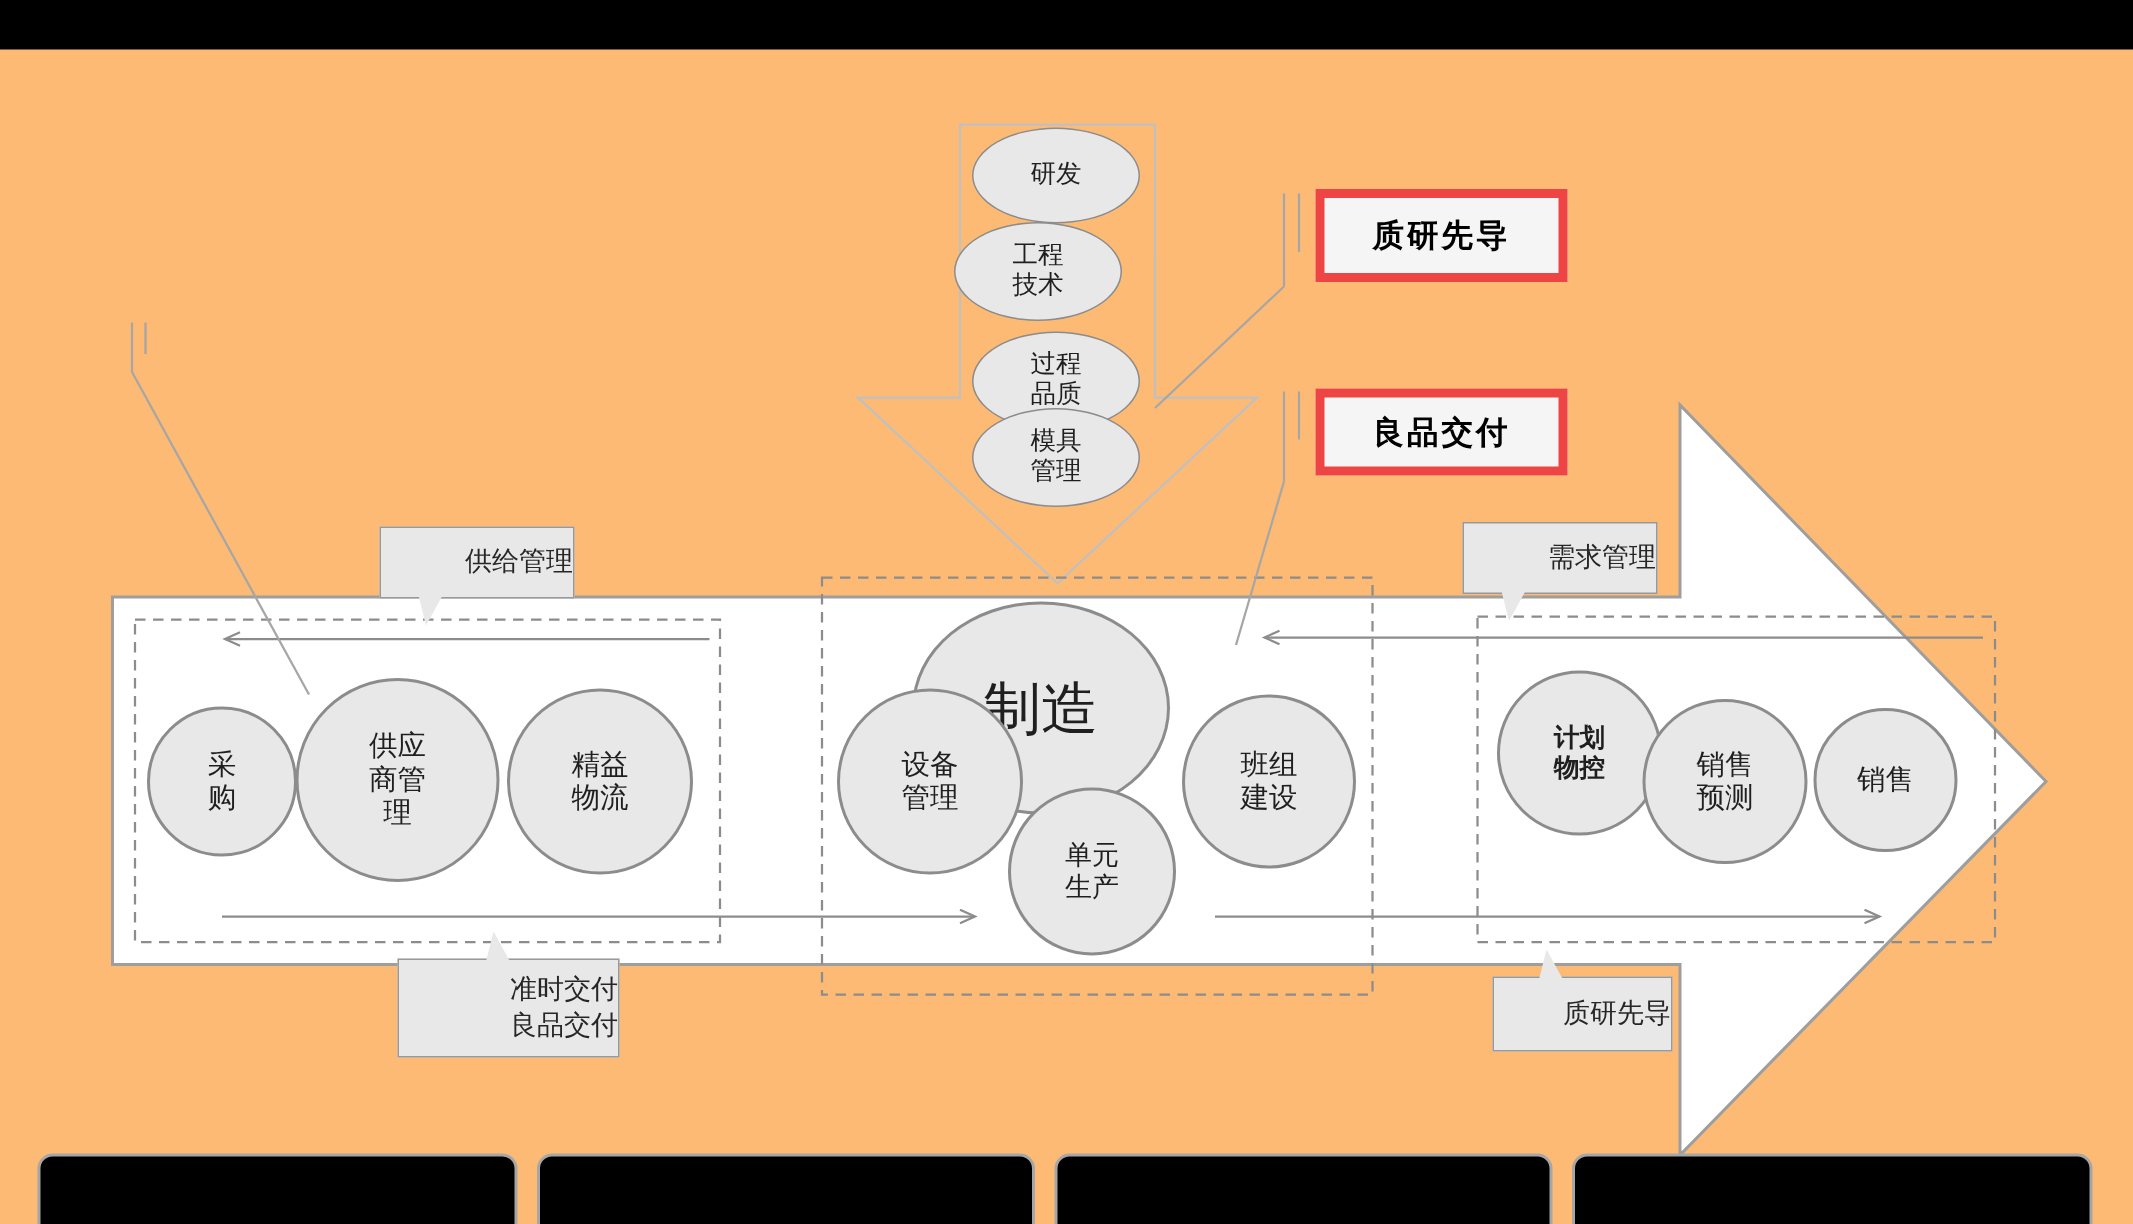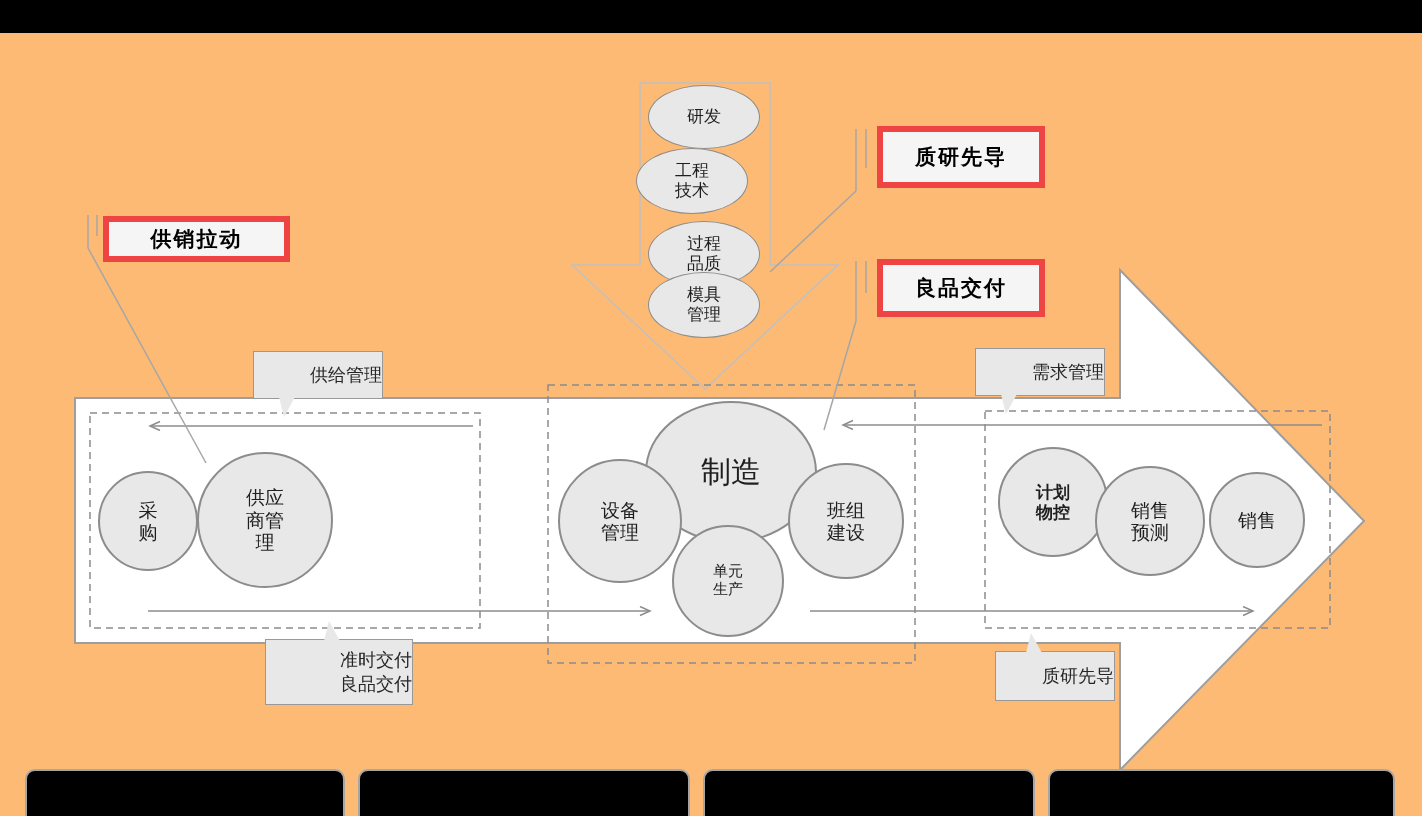--- a/index.html
+++ b/index.html
@@ -77,21 +77,20 @@
   </svg>
 
   <div class="abs funnel-ellipse" style="left:648px;top:52px;width:112px;height:64px;">研发</div>
   <div class="abs funnel-ellipse" style="left:636px;top:115px;width:112px;height:66px;">工程
 技术</div>
   <div class="abs funnel-ellipse" style="left:648px;top:188px;width:112px;height:66px;">过程
 品质</div>
   <div class="abs funnel-ellipse" style="left:648px;top:239px;width:112px;height:66px;">模具
 管理</div>
 
-  <div class="abs tag" style="left:103px;top:183px;width:187px;height:46px;">供销拉动</div>
   <div class="abs tag" style="left:877px;top:93px;width:168px;height:62px;">质研先导</div>
   <div class="abs tag" style="left:877px;top:226px;width:168px;height:58px;">良品交付</div>
 
   <div class="abs callout" style="left:253px;top:318px;width:130px;height:48px;">
     <span>供给管理</span>
     <span class="tab tab-down" style="left:25px;"></span>
   </div>
   <div class="abs callout" style="left:975px;top:315px;width:130px;height:48px;">
     <span>需求管理</span>
     <span class="tab tab-down" style="left:25px;"></span>
@@ -104,27 +103,29 @@
   <div class="abs callout" style="left:995px;top:618px;width:120px;height:50px;">
     <span>质研先导</span>
     <span class="tab tab-up" style="left:30px;"></span>
   </div>
 
   <div class="abs circle" style="left:98px;top:438px;width:100px;height:100px;font-size:19px;">采
 购</div>
   <div class="abs circle" style="left:197px;top:419px;width:136px;height:136px;font-size:19px;">供应
 商管
 理</div>
+  <div class="abs circle" style="left:338px;top:426px;width:124px;height:124px;font-size:19px;">精益
+物流</div>
 
-  <div class="abs circle" style="left:645px;top:368px;width:172px;height:142px;font-size:30px;">制造</div>
+  <div class="abs circle" style="left:608px;top:368px;width:172px;height:142px;font-size:38px;">制造</div>
   <div class="abs circle" style="left:558px;top:426px;width:124px;height:124px;font-size:19px;">设备
 管理</div>
   <div class="abs circle" style="left:788px;top:430px;width:116px;height:116px;font-size:19px;">班组
 建设</div>
-  <div class="abs circle" style="left:672px;top:492px;width:112px;height:112px;font-size:15px;">单元
+  <div class="abs circle" style="left:672px;top:492px;width:112px;height:112px;font-size:18px;">单元
 生产</div>
 
   <div class="abs circle" style="left:998px;top:414px;width:110px;height:110px;font-size:17px;font-weight:bold;">计划
 物控</div>
   <div class="abs circle" style="left:1095px;top:433px;width:110px;height:110px;font-size:19px;">销售
 预测</div>
   <div class="abs circle" style="left:1209px;top:439px;width:96px;height:96px;font-size:19px;">销售</div>
 
   <div class="abs slot" style="left:25px;top:736px;width:320px;height:70px;"></div>
   <div class="abs slot" style="left:358px;top:736px;width:332px;height:70px;"></div>

